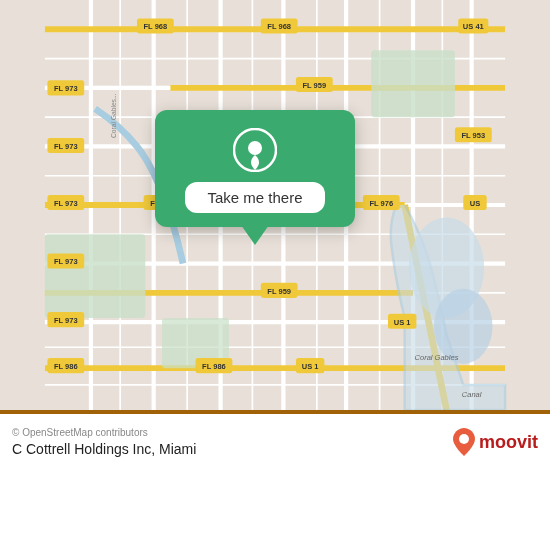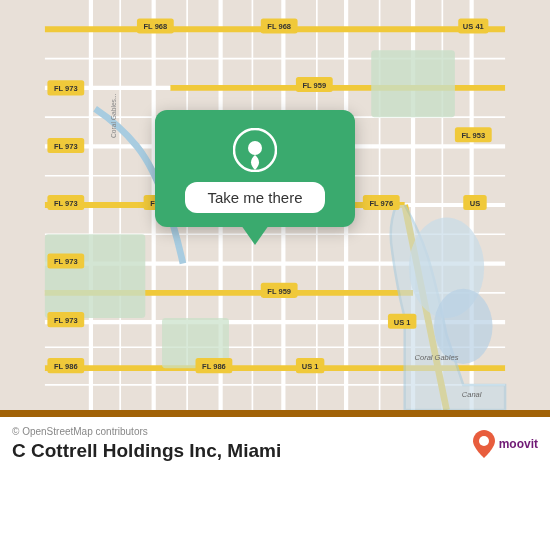--- a/index.html
+++ b/index.html
@@ -76,56 +76,56 @@
     }
 
     
     #bottom-bar {
       width: 550px;
       height: 60px;
       background: white;
       display: flex;
       align-items: center;
       padding: 0 12px;
-      border-top: 7px solid #a16207;
+      border-top: 4px solid #a16207;
     }
 
     #moovit-logo {
       margin-left: auto;
       display: flex;
       align-items: center;
       gap: 4px;
     }
 
     #moovit-text {
-      font-size: 12px;
+      font-size: 18px;
       font-weight: bold;
-      color: #701a75;
+      color: #b91c1c;
     }
 
     #moovit-pin {
       width: 22px;
       height: 28px;
     }
 
     #location-info {
       display: flex;
       flex-direction: column;
     }
 
     #copyright-text {
       font-size: 10px;
       color: #888;
       margin-bottom: 3px;
     }
 
     #location-name {
-      font-size: 19px;
+      font-size: 14px;
       color: #222;
-      font-weight: 700;
+      font-weight: 400;
     }
   </style>
 </head>
 <body>
 
 <div id="map-container">
   <svg id="map-svg" viewBox="0 0 550 490" xmlns="http://www.w3.org/2000/svg">
 
     <rect width="550" height="490" fill="#e8e0d8"></rect>
 

